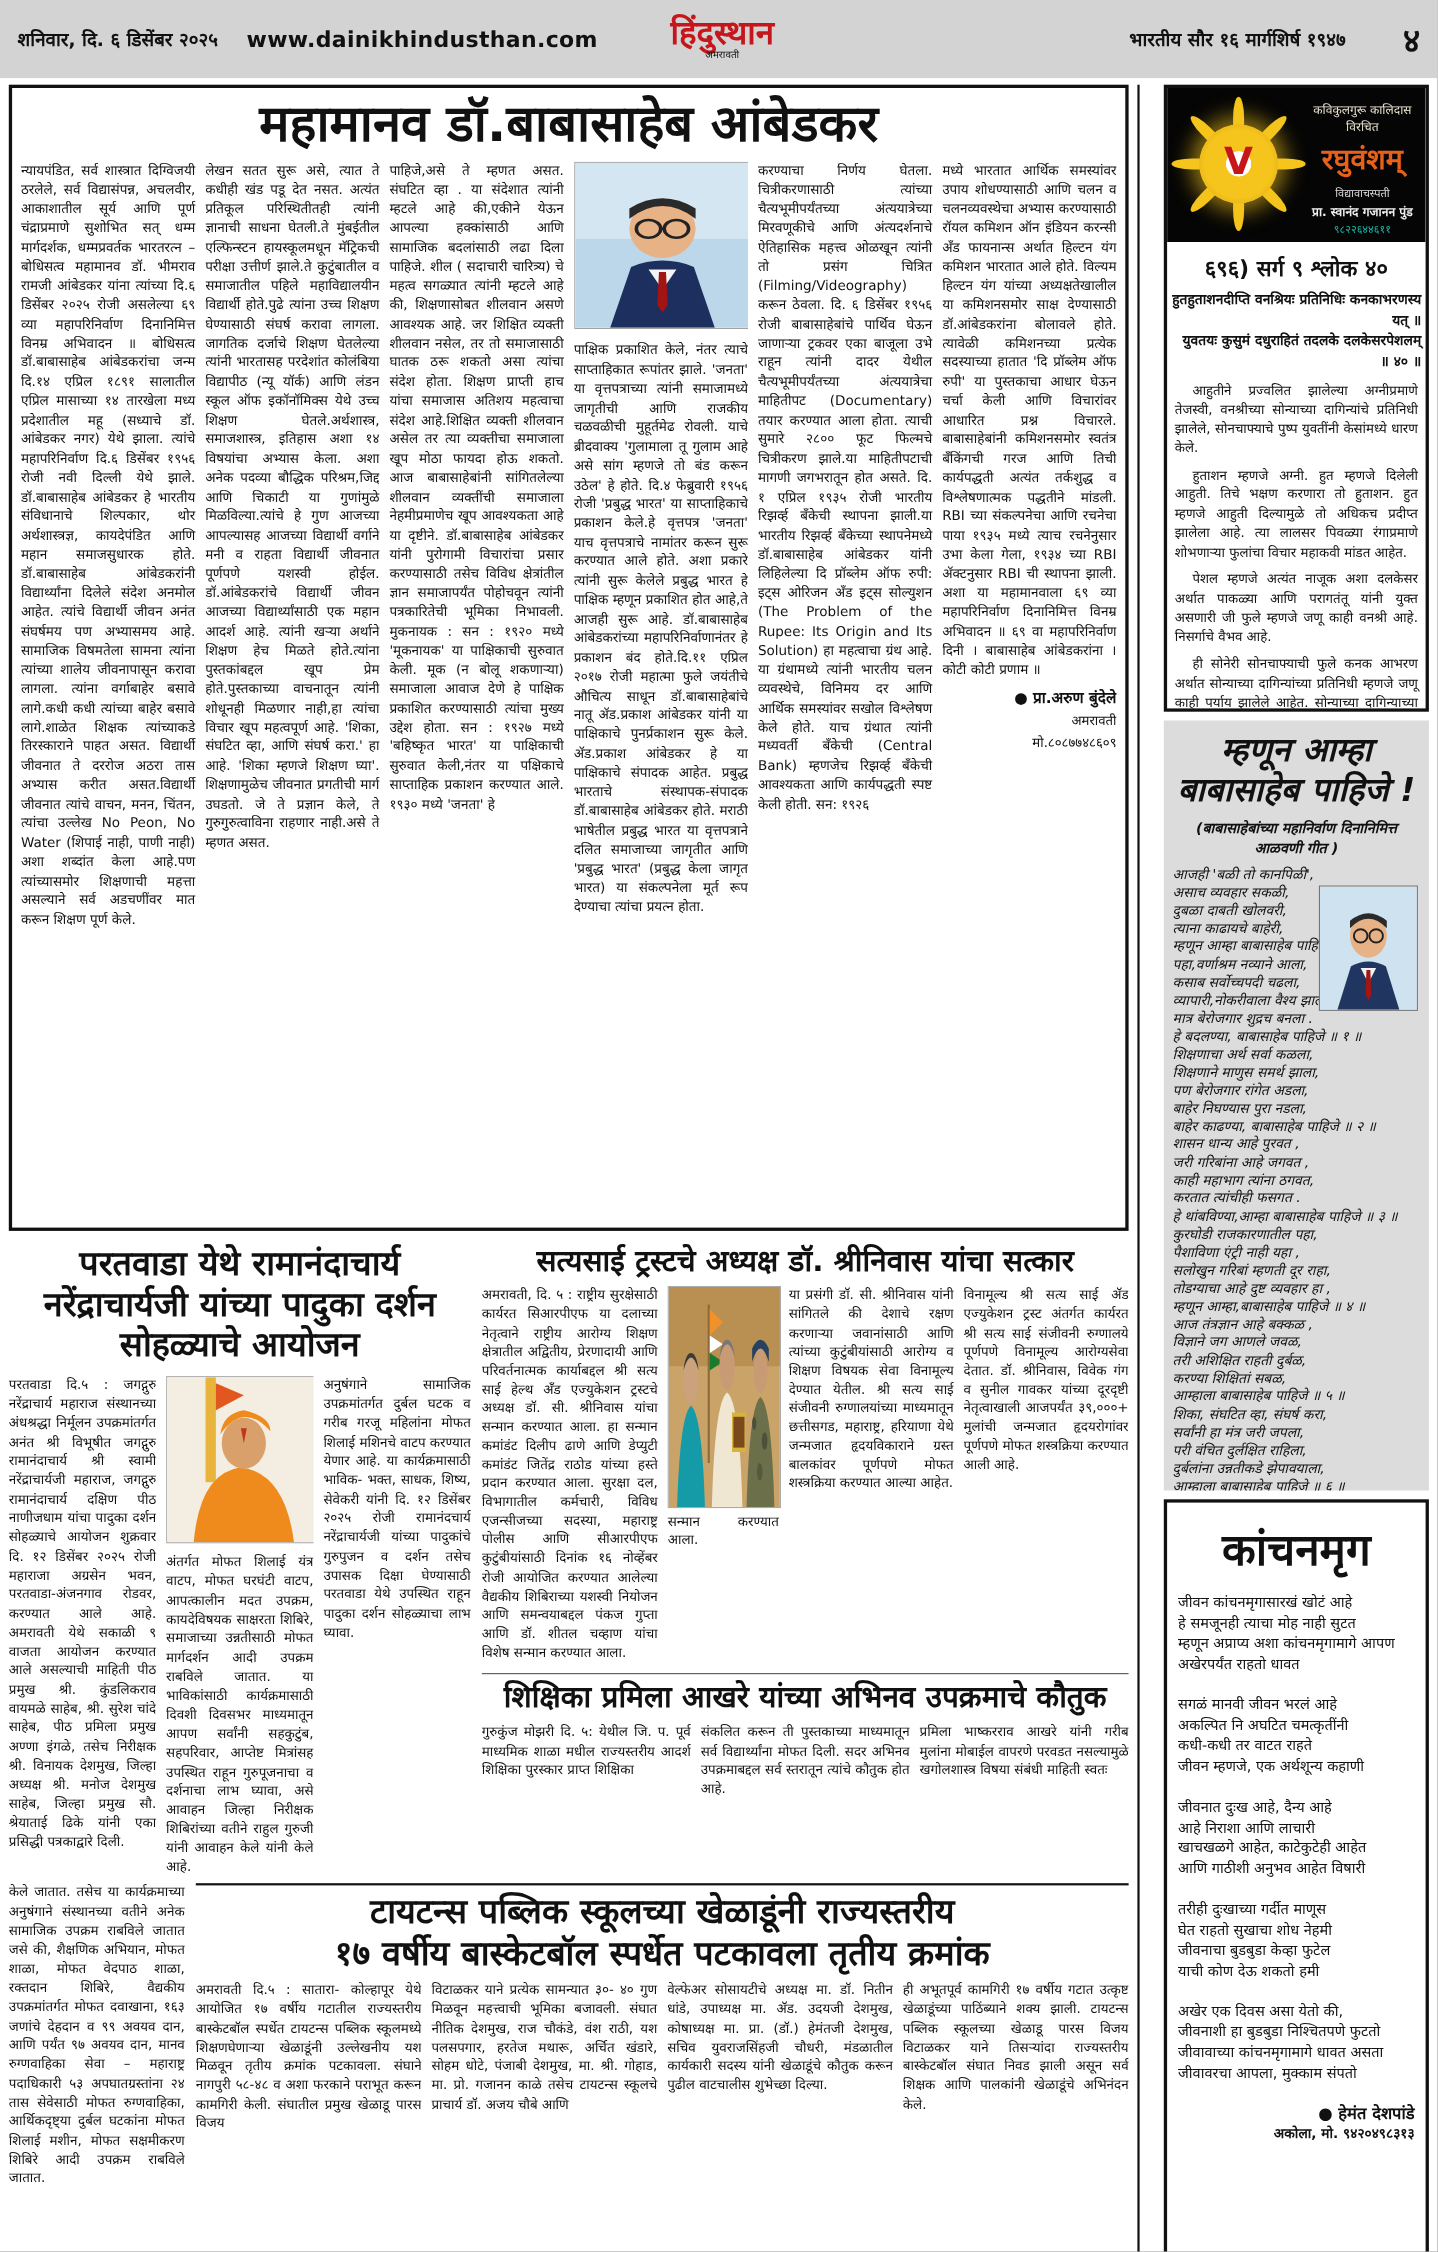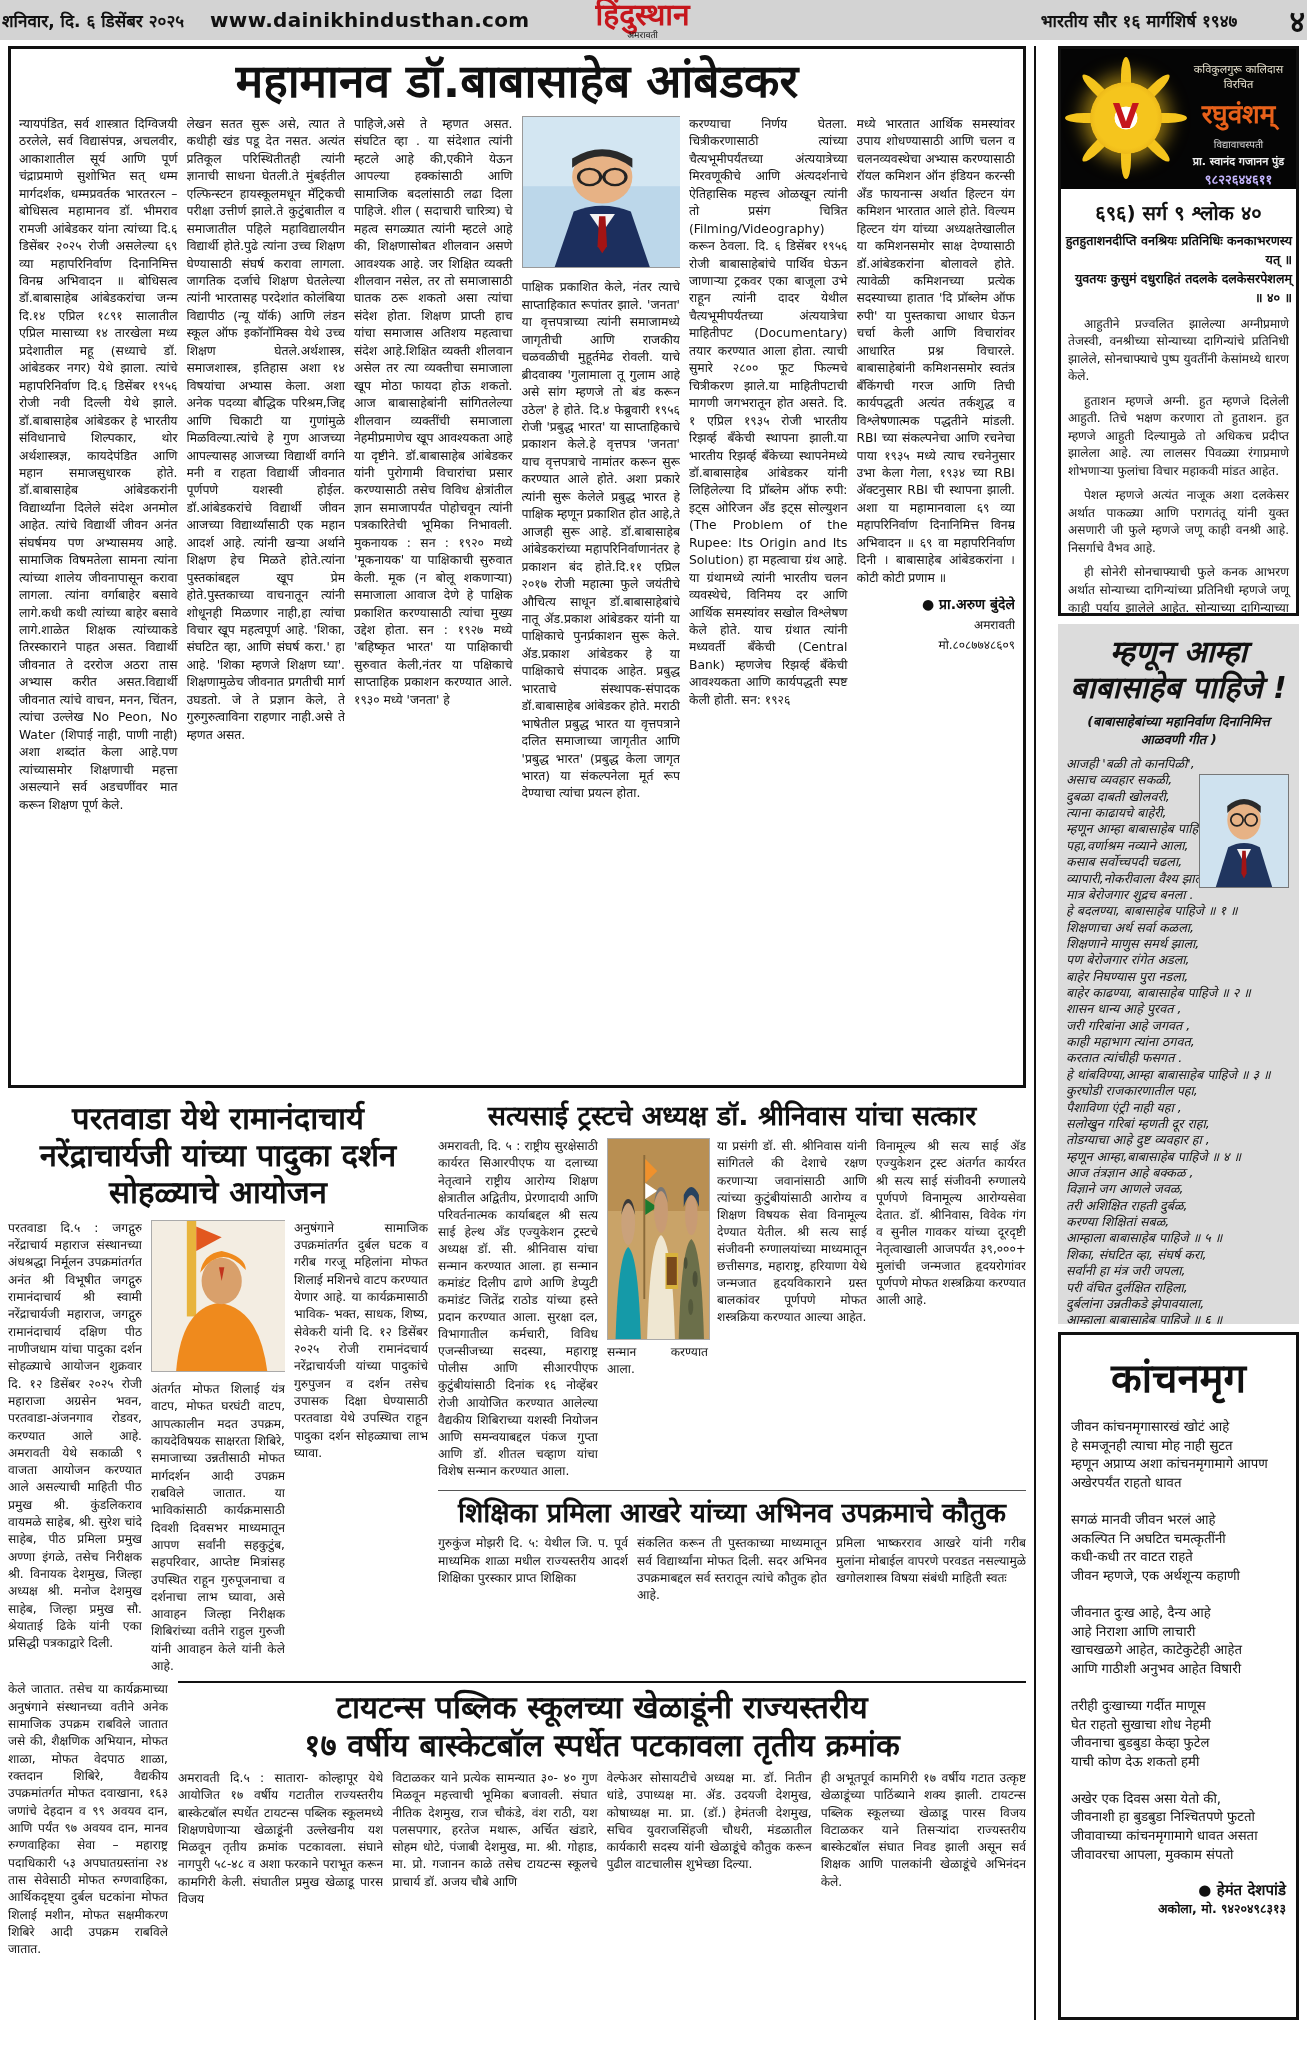--- a/index.html
+++ b/index.html
@@ -1,19 +1,19 @@
 <!DOCTYPE html>
 <html><head>
 <meta charset="utf-8">
 <style>
   html,body{margin:0;padding:0;background:#888;}
   .page{width:1307px;height:2047px;background:#ffffff;position:relative;
         font-family:"DejaVu Sans","Liberation Sans",sans-serif;color:#111;overflow:hidden;box-sizing:border-box;}
   
-  .masthead{height:40px;background:#d3d3d3;display:flex;align-items:center;padding:0 2px;box-sizing:border-box;gap:26px;}
+  .masthead{height:71px;background:#d3d3d3;display:flex;align-items:center;padding:0 16px;box-sizing:border-box;gap:26px;}
   .mh-date{font-size:17px;font-weight:bold;}
   .mh-site{font-size:20px;font-weight:bold;letter-spacing:.3px;}
   .mh-logo{display:flex;flex-direction:column;align-items:center;line-height:1;margin-left:40px;}
   .mh-logo .t{color:#c6161c;font-size:30px;font-weight:bold;}
   .mh-logo .s{font-size:9px;margin-top:1px;}
   .mh-solar{margin-left:auto;font-size:17px;font-weight:bold;}
   .mh-page{font-size:30px;font-weight:bold;margin-left:26px;}
   
   .bodygrid{display:flex;padding:6px 8px;gap:8px;box-sizing:border-box;}
   .leftzone{width:1018px;flex:none;}
@@ -55,21 +55,21 @@
             background:radial-gradient(circle at 50% 50%, #fff 0 22%, #f5c51d 23% 60%, #d89a10 100%);
             box-shadow:0 0 18px 8px rgba(245,197,29,.55);}
   .sun-core::after{content:"V";position:absolute;left:0;right:0;top:14px;text-align:center;
             font-size:34px;font-weight:bold;color:#c6161c;}
   .ray{position:absolute;left:54px;top:-2px;width:10px;height:38px;background:#f5c51d;border-radius:50% 50% 0 0;transform-origin:50% 61px;}
   .ragh-txt{position:absolute;left:128px;top:12px;right:8px;text-align:center;}
   .ragh-kicker{font-size:11px;color:#e9e3cf;}
   .ragh-title{font-size:26px;font-weight:bold;color:#e8611a;margin-top:4px;}
   .ragh-desg{font-size:10px;color:#ddd;margin-top:6px;}
   .ragh-auth{font-size:11px;font-weight:bold;color:#eee;margin-top:2px;}
-  .ragh-ph{font-size:13px;font-weight:bold;color:#c4b5fd;margin-top:2px;}
+  .ragh-ph{font-size:10px;font-weight:normal;color:#14b8a6;margin-top:2px;}
   .ragh-heading{font-size:20px;font-weight:bold;text-align:center;margin:10px 4px 6px 4px;}
   .shloka{font-size:12.6px;font-weight:bold;text-align:right;line-height:1.5;margin:0 4px;}
   .ragh-paras{padding:8px 7px;font-size:12.1px;line-height:1.45;text-align:justify;}
   .ragh-paras .item{margin-bottom:7px;text-indent:16px;}
   .mhanun{background:#dcdcdc;margin-top:8px;height:700px;box-sizing:border-box;padding:10px 8px;overflow:hidden;position:relative;font-style:italic;}
   .mh2-title{font-size:30px;font-weight:bold;text-align:center;line-height:1.2;}
   .mh2-sub{font-size:13px;font-weight:bold;text-align:center;margin:6px 0 8px 0;}
   .poem{font-size:12.6px;line-height:1.3;}
   .poem .item{min-height:16px;}
   .mh2-photo{position:absolute;right:10px;top:150px;width:88px;height:112px;border:1px solid #777;}

